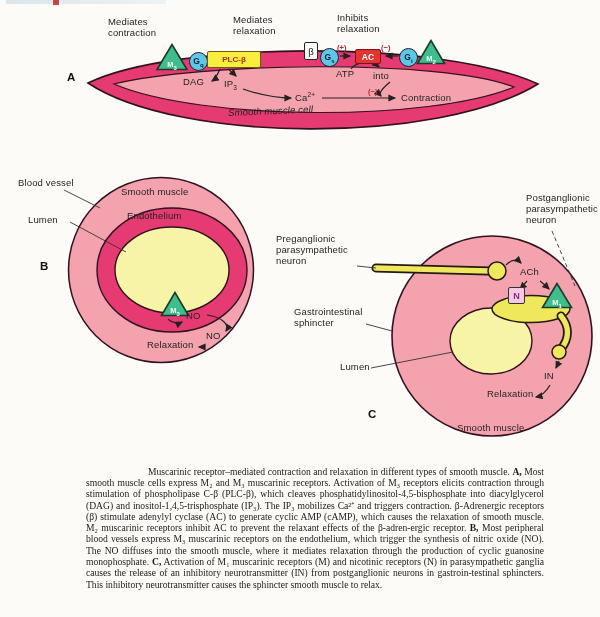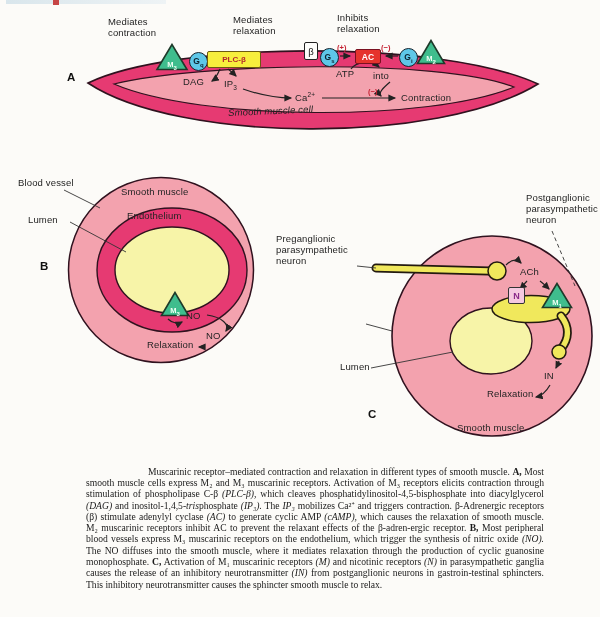--- a/index.html
+++ b/index.html
@@ -37,21 +37,21 @@
 
   .tri{position:absolute;z-index:3;}
   .tri svg{display:block;width:100%;height:100%;}
   .tri .tl{position:absolute;left:0;right:0;bottom:1px;text-align:center;
            font-weight:bold;font-size:7.5px;color:#eefff3;}
 
   .caption{position:absolute;left:86px;top:456px;width:458px;z-index:3;
            font-family:"Liberation Serif",serif;font-size:9.6px;line-height:1.18;
            color:#1a1a1a;text-align:justify;text-indent:62px;}
   .caption .seg-b{font-weight:bold;}
-  .caption .seg-i{font-style:italic;}
+  .caption .seg-i{}
 </style>
 </head>
 <body>
 
 <div id="stage">
 
   <div class="edge-top"></div>
   <div class="speck"></div>
   <div class="edge-right"></div>
 
@@ -182,20 +182,22 @@
   <div class="lbl" style="left:186px;top:310px;">NO</div>
   <div class="lbl" style="left:206px;top:330px;">NO</div>
   <div class="lbl" style="left:147px;top:339px;">Relaxation</div>
 
   <div class="lbl rt" style="left:276px;top:233px;width:82px;">Preganglionic
 parasympathetic
 neuron</div>
   <div class="lbl" style="left:526px;top:192px;width:78px;">Postganglionic
 parasympathetic
 neuron</div>
+  <div class="lbl rt" style="left:294px;top:306px;width:72px;">Gastrointestinal
+sphincter</div>
   <div class="lbl" style="left:340px;top:361px;">Lumen</div>
   <div class="lbl" style="left:520px;top:266px;">ACh</div>
 
   <div class="boxr nbox" style="left:508px;top:287px;width:17px;height:17px;">
     <span>N</span>
   </div>
   <div class="tri" style="left:541px;top:282px;width:32px;height:27px;">
     <svg viewBox="0 0 32 27">
         <polygon points="16,1.5 1.5,25.5 30.5,25.5" fill="#3fbd8d" stroke="#1e3a2a" stroke-width="1.6"></polygon>
       </svg>

